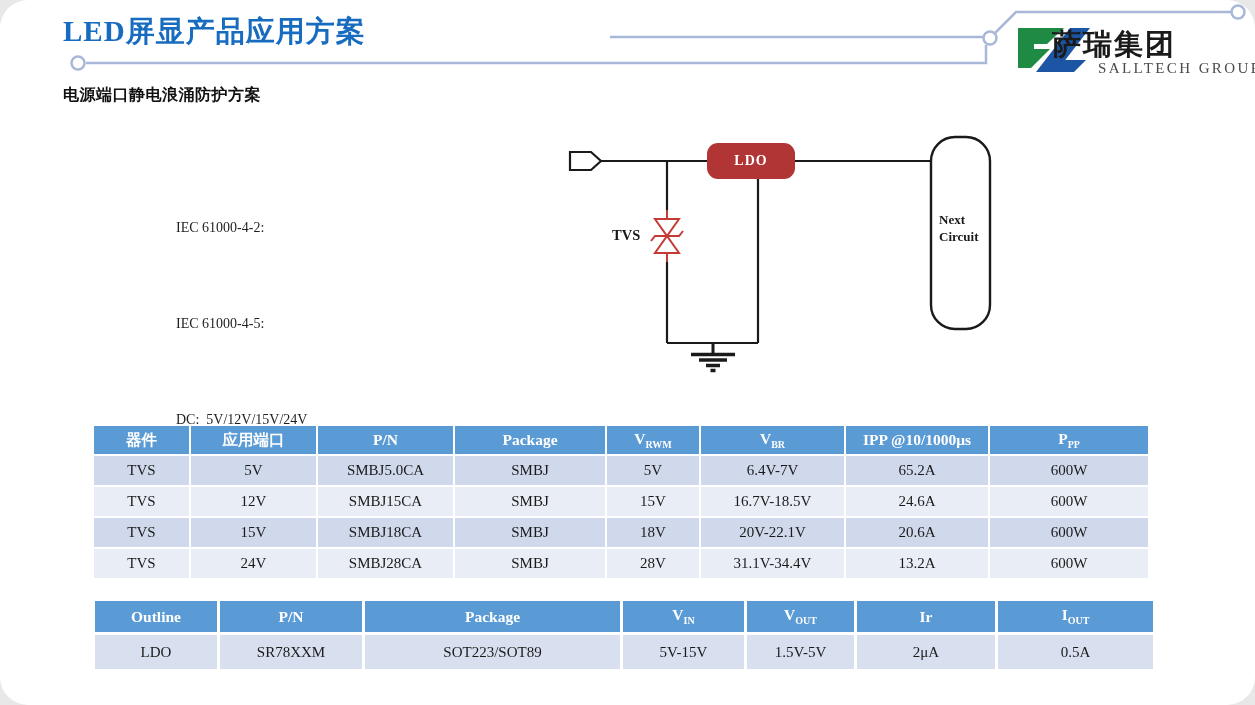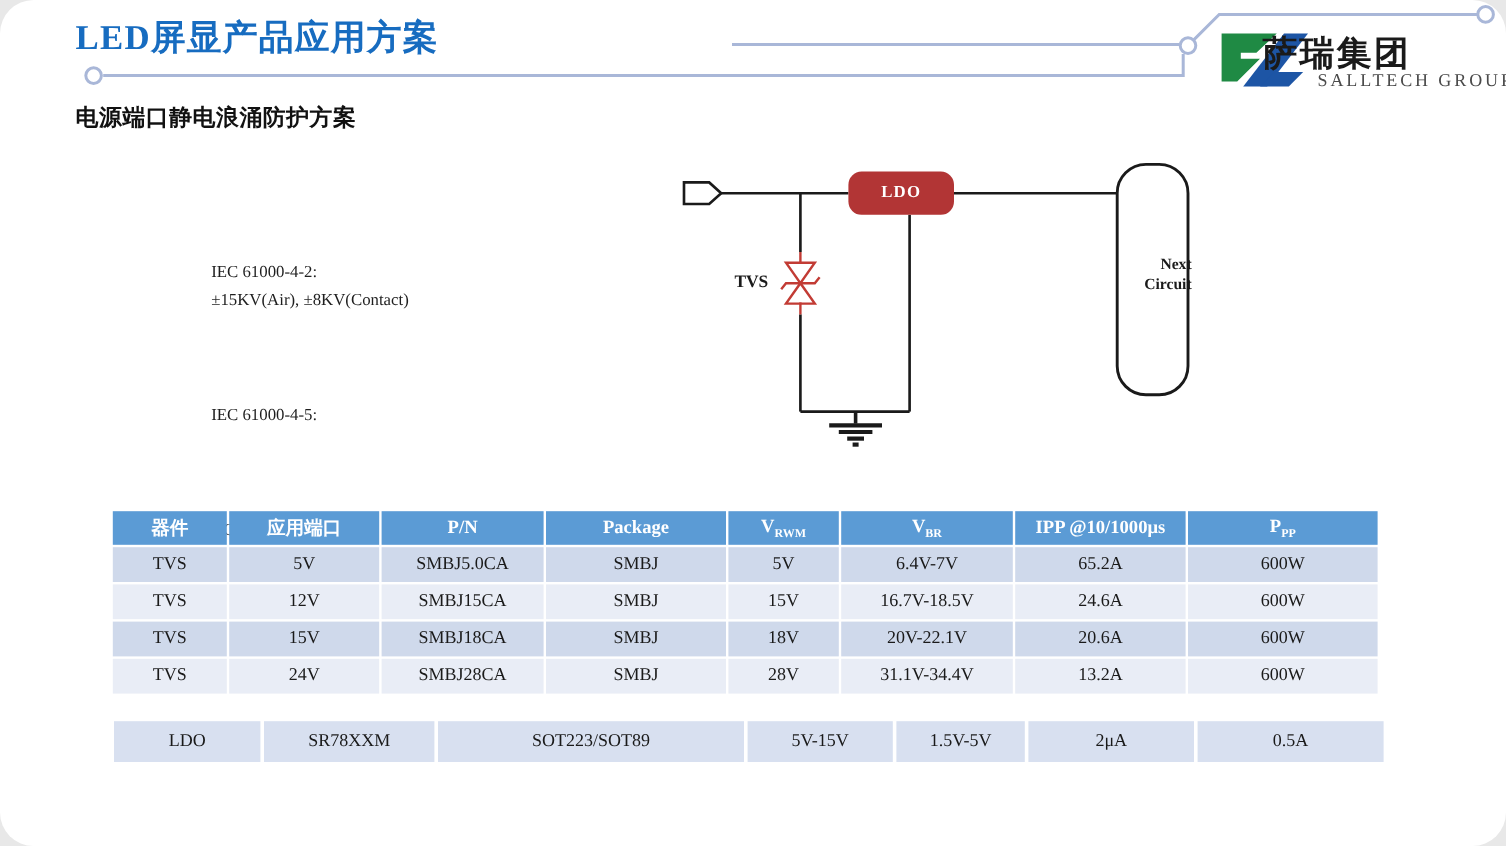--- a/index.html
+++ b/index.html
@@ -7,21 +7,21 @@
   .slide {
     position: relative; width: 1255px; height: 705px; background: #ffffff;
     font-family: Liberation Serif, serif; overflow: hidden; margin: 0 auto; border-radius: 28px;
   }
   .title {
     position: absolute; left: 63px; top: 12px;
     font-size: 29px; font-weight: bold; color: #176CC0; letter-spacing: 1px;
   }
   .subtitle {
     position: absolute; left: 63px; top: 85px;
-    font-size: 19px; font-weight: bold; color: #111; letter-spacing: 0.5px;
+    font-size: 16px; font-weight: bold; color: #111; letter-spacing: 0.5px;
   }
   .deco-svg, .circuit-svg { position: absolute; }
   .deco-svg { left: 0; top: 0; }
   .circuit-svg { left: 550px; top: 120px; }
   .logo-cn {
     position: absolute; left: 1052px; top: 25px;
     font-size: 29px; font-weight: bold; color: #1a1a1a; letter-spacing: 2px;
   }
   .logo-en {
     position: absolute; left: 1098px; top: 60px;
@@ -33,21 +33,21 @@
     font-size: 14px; color: #1f1f1f; line-height: 23px; white-space: pre-wrap;
   }
   .spec-block { margin-bottom: 27px; }
   .circ-label { position: absolute; font-weight: bold; color: #1a1a1a; }
   .ldo-label {
     position: absolute; left: 707px; top: 143px; width: 88px; height: 36px;
     display: flex; align-items: center; justify-content: center;
     color: #ffffff; font-weight: bold; font-size: 14px; letter-spacing: 1px;
   }
   .tvs-label { left: 612px; top: 227px; font-size: 14.5px; }
-  .next-label { left: 939px; top: 212px; width: 54px; font-size: 13px; line-height: 16.5px; text-align: right; }
+  .next-label { left: 939px; top: 212px; width: 54px; font-size: 13px; line-height: 16.5px; }
   table.data-table {
     position: absolute; left: 92px; table-layout: fixed;
     border-collapse: separate; border-spacing: 2px;
   }
   #tvs-table { top: 424px; width: 1044px; }
   #ldo-table { top: 598px; width: 1044px; border-spacing: 3px; }
   .data-table th {
     background: #5B9BD5; color: #fff; font-weight: bold; font-size: 15.5px;
     text-align: center; vertical-align: middle; height: 28px; overflow: hidden; white-space: nowrap;
   }
@@ -82,21 +82,21 @@
 
   <svg class="logo-mark" width="78" height="56" viewBox="0 0 78 56">
     <polygon points="4,6 50,6 33,22 20,22 20,27 36,27 17,46 4,46" fill="#1F8A44"></polygon>
     <polygon points="56,6 76,6 42,50 22,50" fill="#1D55A5"></polygon>
     <polygon points="48,38 72,38 60,50 36,50" fill="#1D55A5"></polygon>
   </svg>
   <div class="logo-cn">萨瑞集团</div>
   <div class="logo-en">SALLTECH GROUP</div>
 
   <div class="specs">
-    <div class="spec-block"><span>IEC 61000-4-2:</span><br><span>±15KV(Air), ±8KV(Contact)</span></div>
+    <div class="spec-block"><span>IEC 61000-4-2:</span><br></div>
     <div class="spec-block"><span>IEC 61000-4-5:</span><br></div>
     <div class="spec-block"><span>DC:  5V/12V/15V/24V</span></div>
   </div>
 
   <svg class="circuit-svg" width="460" height="270" viewBox="0 0 460 270">
 
     <polygon points="20,32 41,32 51,41 41,50 20,50" fill="#ffffff" stroke="#1a1a1a" stroke-width="2.2"></polygon>
 
     <g stroke="#1a1a1a" stroke-width="2.2" fill="none">
       <path d="M 51 41 H 157"></path>
@@ -201,20 +201,29 @@
     <colgroup>
       <col style="width:122px">
         <col style="width:142px">
         <col style="width:255px">
         <col style="width:121px">
       <col style="width:107px">
         <col style="width:138px">
         <col style="width:155px">
     </colgroup>
     <tbody>
+        <tr>
+      <th><span>Outline</span></th>
+      <th><span>P/N</span></th>
+      <th><span>Package</span></th>
+      <th><span>V</span><sub>IN</sub></th>
+      <th><span>V</span><sub>OUT</sub></th>
+      <th><span>Ir</span></th>
+      <th><span>I</span><sub>OUT</sub></th>
+    </tr>
     <tr>
       <td>LDO</td>
       <td>SR78XXM</td>
       <td>SOT223/SOT89</td>
       <td>5V-15V</td>
       <td>1.5V-5V</td>
       <td>2μA</td>
       <td>0.5A</td>
     </tr>
   </tbody>

